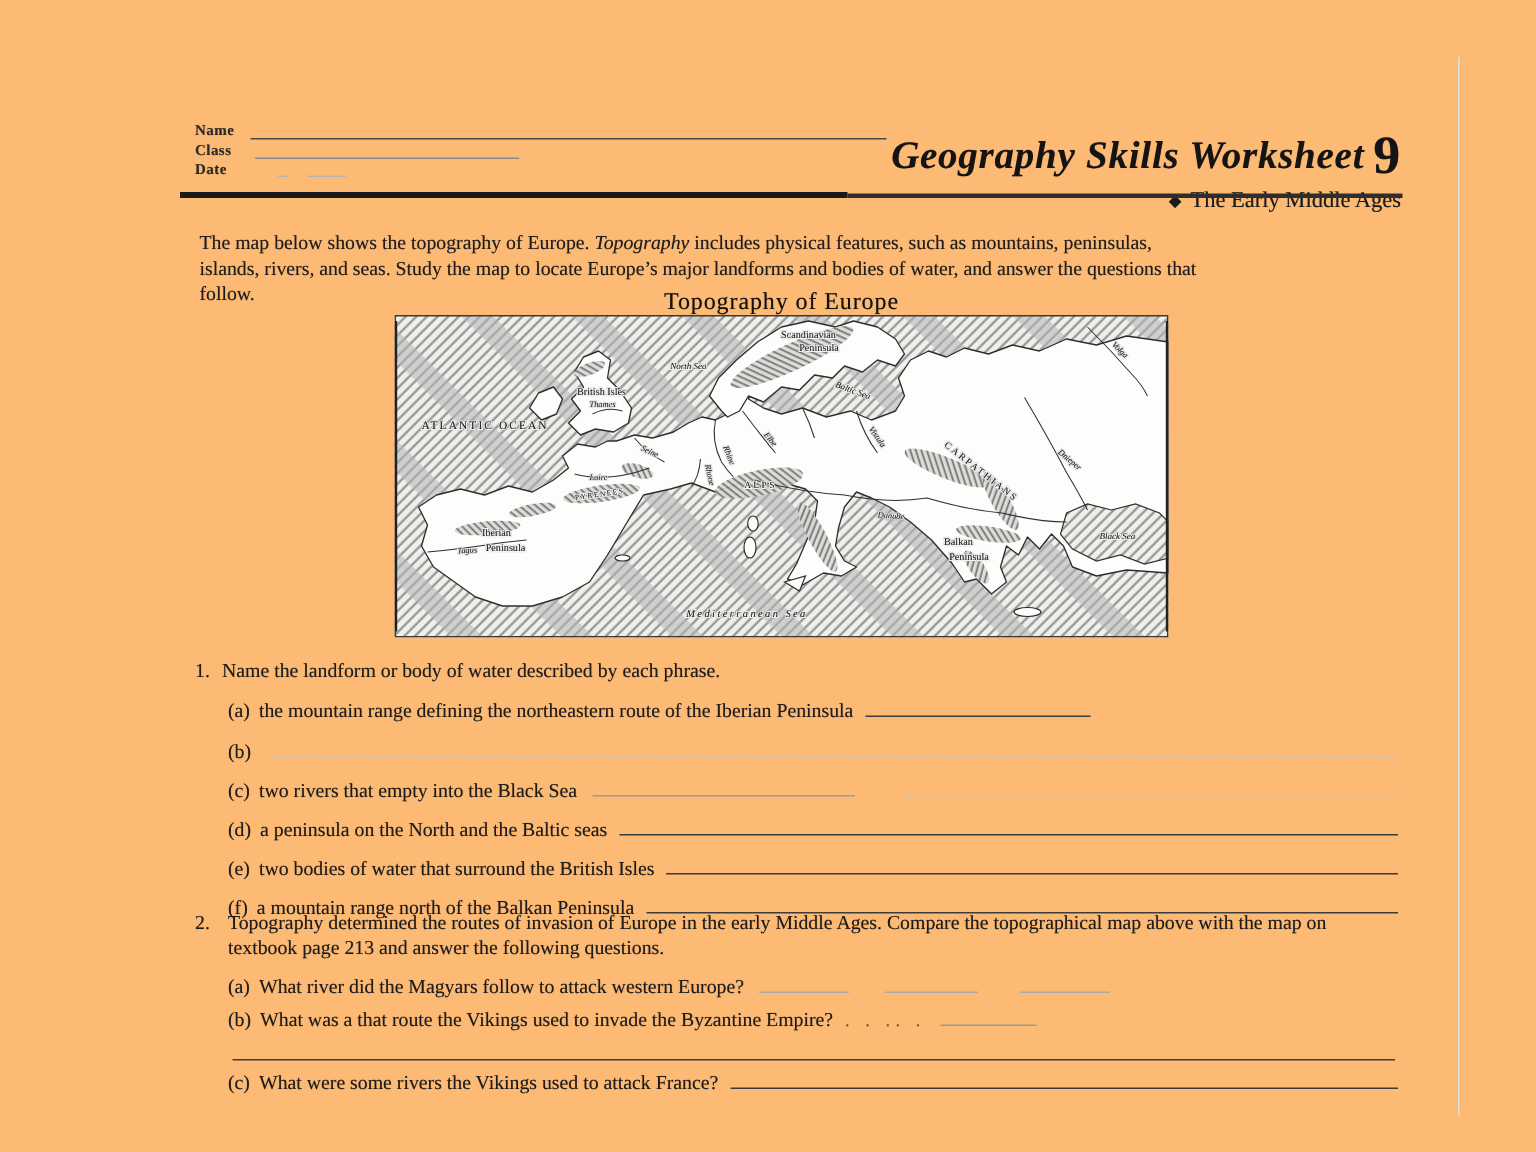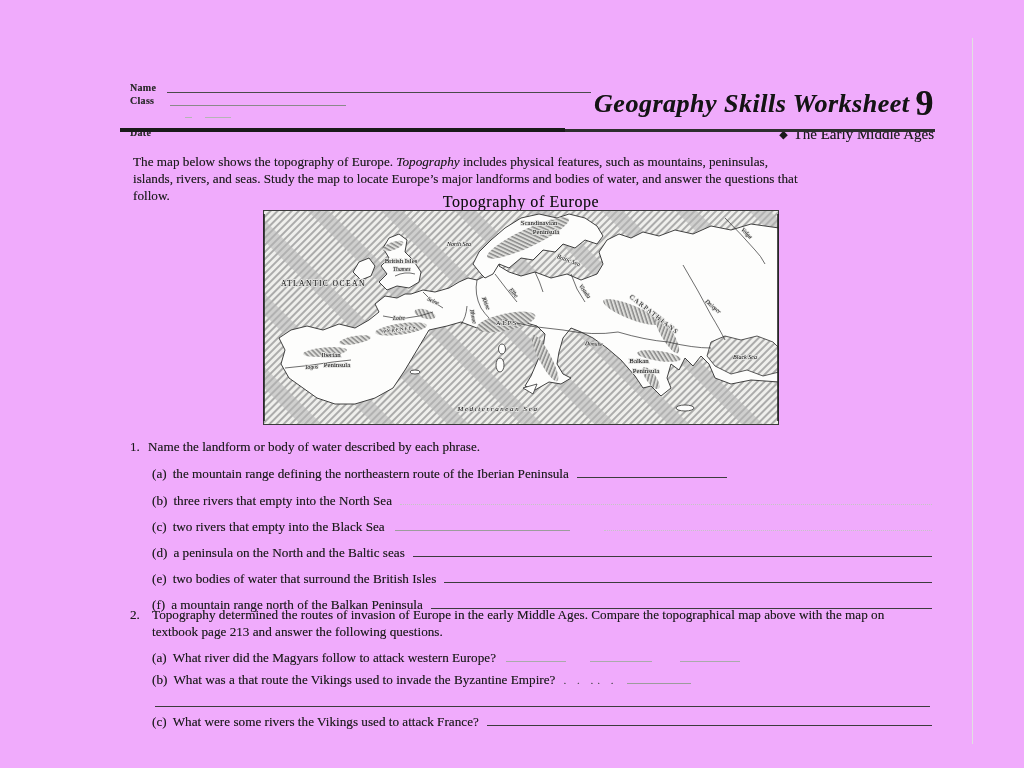--- a/index.html
+++ b/index.html
@@ -5,32 +5,32 @@
   html,body{margin:0;padding:0;}
   body{
     width:1024px;height:768px;
     background:#f6f6f4;
     font-family:"Liberation Serif","DejaVu Serif",serif;
     color:#1c1c1c;
     position:relative;
     overflow:hidden;
   }
   .page{
-    position:absolute;inset:0;background:#f0abfc;
+    position:absolute;inset:0;background:#fdba74;
     text-shadow:0 0 .5px rgba(20,20,20,.45);
   }
   .scan-line{
     position:absolute;left:972px;top:38px;width:1px;height:706px;
     background:#e0e0de;
   }
   
   .id-field{position:absolute;font-size:10px;font-weight:bold;color:#2b2b2b;letter-spacing:.3px;}
   .id-name{left:130px;top:82px;}
   .id-class{left:130px;top:95px;}
-  .id-date{left:130px;top:108px;margin-top:19px;}
+  .id-date{left:130px;top:108px;}
   .rule-line{position:absolute;height:1px;background:#4a4a4a;}
   .rule-name{left:167px;top:92px;width:424px;}
   .rule-class{left:170px;top:105px;width:176px;background:#8a8a8a;}
   .date-frag{position:absolute;height:1px;background:#b5b5b5;}
   .df1{left:185px;top:117px;width:7px;}
   .df2{left:205px;top:117px;width:26px;}
   .title-block{position:absolute;right:90px;top:82px;text-align:right;white-space:nowrap;}
   .ws-title{
     font-size:26px;font-weight:bold;font-style:italic;letter-spacing:.5px;color:#141414;
   }
@@ -223,21 +223,20 @@
   </div>
 
   <div class="q-row" style="top:464px;">
     <span class="q-label">(a)</span>
     <span class="q-text">the mountain range defining the northeastern route of the Iberian Peninsula</span>
     <span class="blank short"></span>
   </div>
 
   <div class="q-row" style="top:491px;">
     <span class="q-label">(b)</span>
-    <span class="q-text">three rivers that empty into the North Sea</span>
     <span class="blank faint"></span>
   </div>
 
   <div class="q-row" style="top:517px;">
     <span class="q-label">(c)</span>
     <span class="q-text">two rivers that empty into the Black Sea</span>
     <span class="blank dashfrag" style="width:175px;"></span>
     <span class="seg-gap"></span>
     <span class="blank faint"></span>
   </div>

